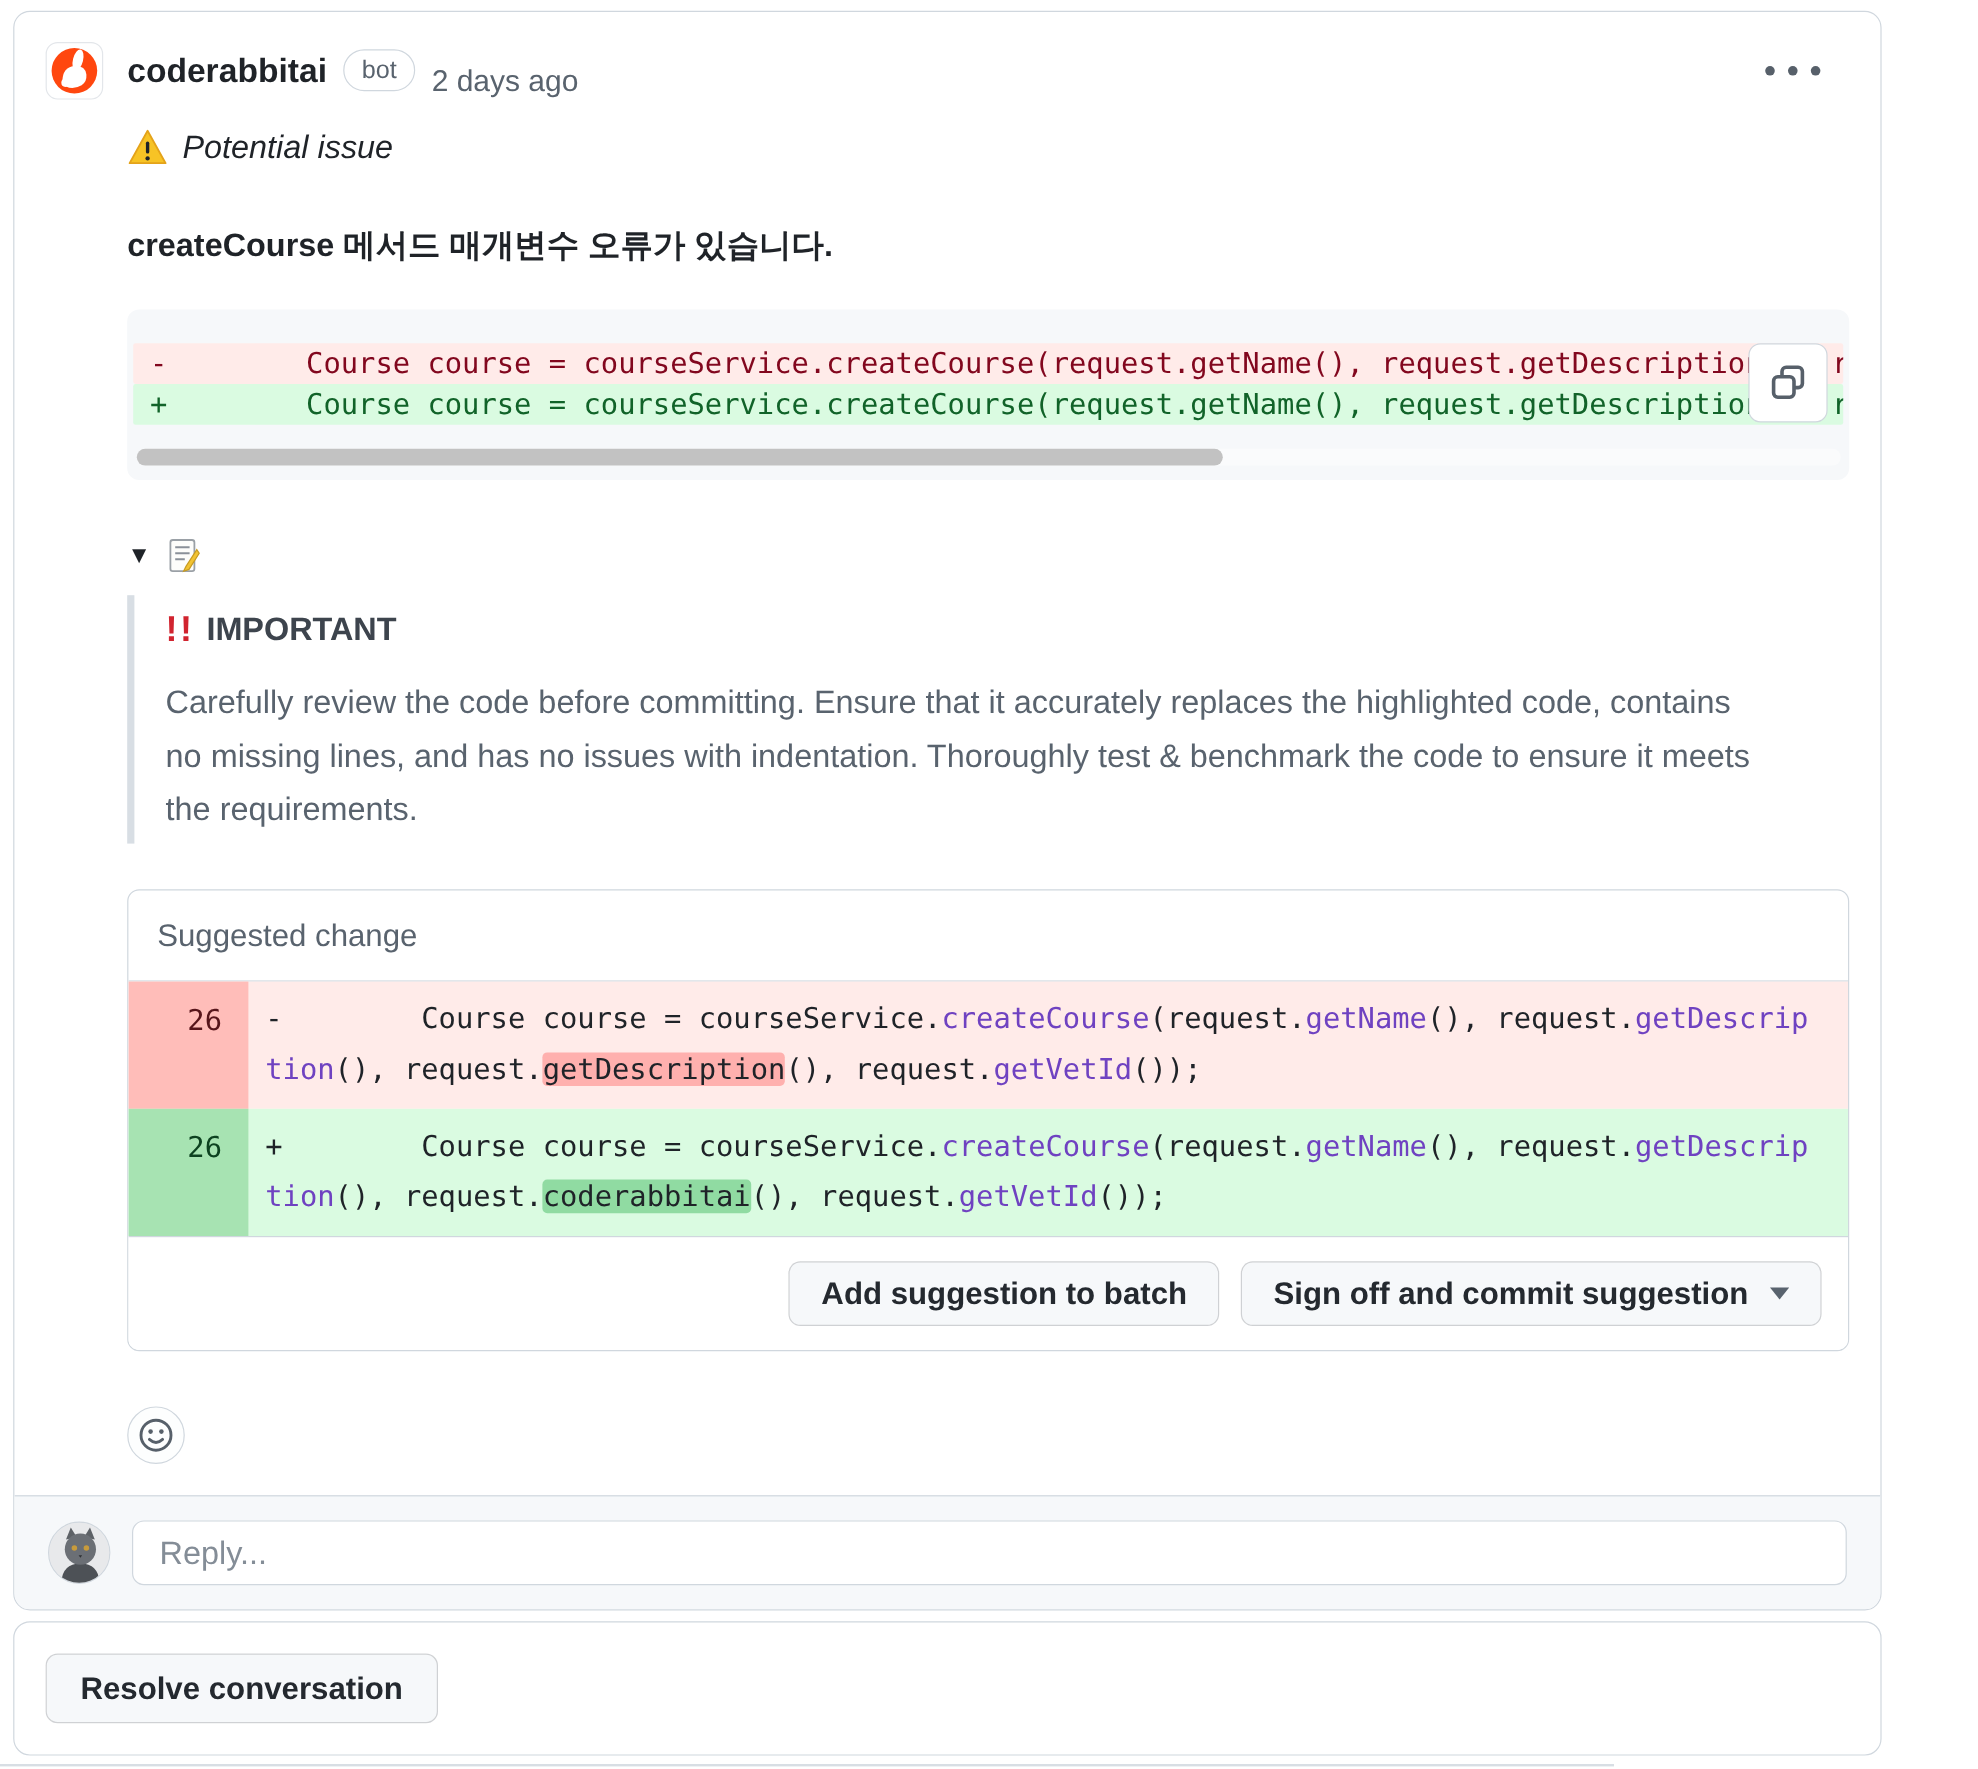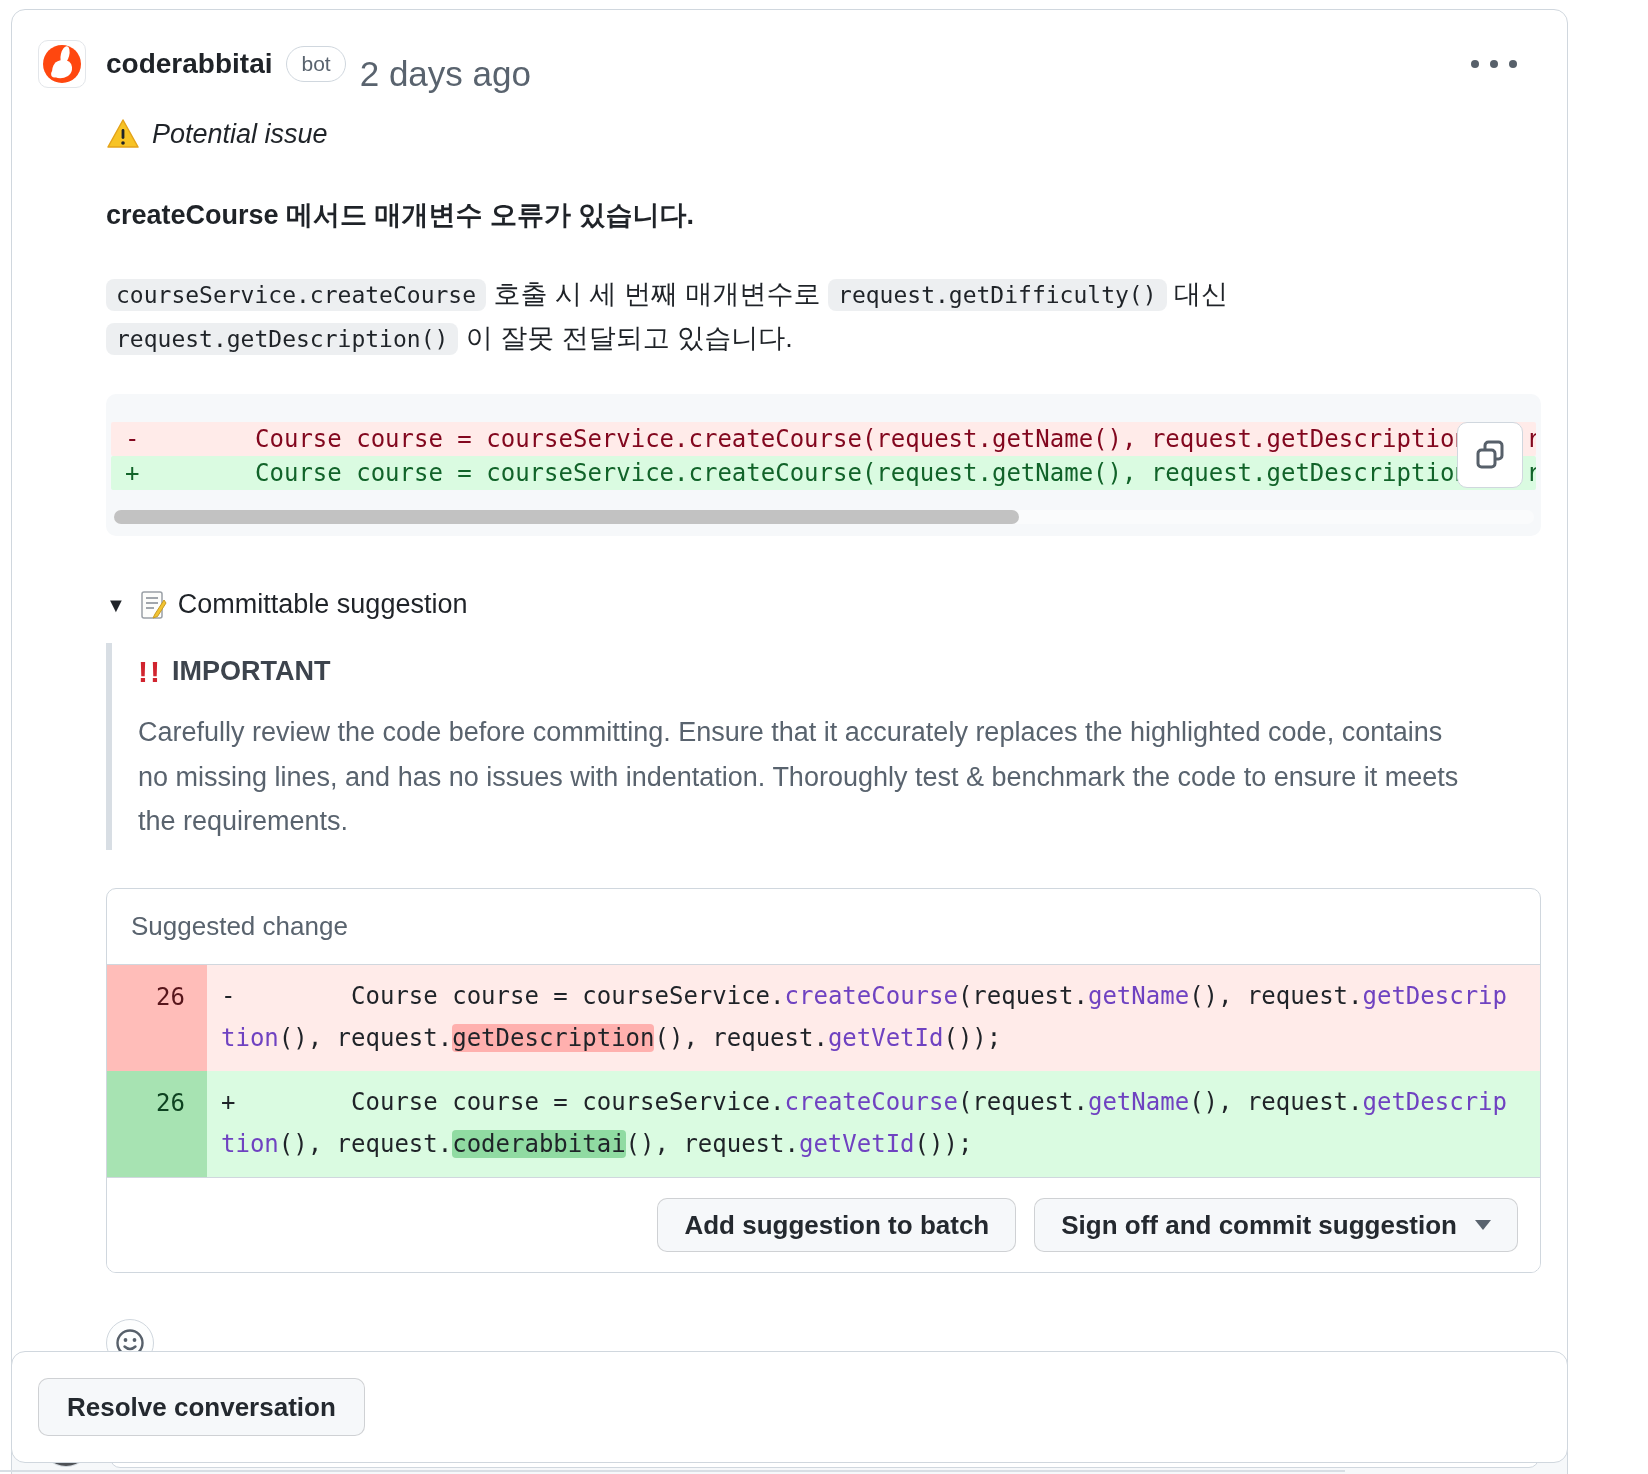--- a/index.html
+++ b/index.html
@@ -11,21 +11,21 @@
   .thread-card { position:absolute; left:11px; top:9px; width:1557px;
     border:1.5px solid #d0d7de; border-radius:14px; background:#fff; overflow:hidden; }
   .comment { padding:24px 28px 26px 26px; }
 
   .comment-header { display:flex; align-items:center; }
   .avatar-bot { width:48px; height:48px; border-radius:10px; border:1.5px solid #e3e6ea;
     background:#fff; display:flex; align-items:center; justify-content:center; flex:0 0 auto; }
   .author { font-size:28px; font-weight:bold; margin-left:20px; }
   .bot-badge { margin-left:14px; font-size:21px; color:#59636e; border:1.5px solid #d0d7de;
     border-radius:999px; padding:4px 14px; line-height:1.2; }
-  .timestamp { margin-left:14px; font-size:35px; color:#59636e;margin-top:20px; }
+  .timestamp { margin-left:14px; font-size:25px; color:#59636e;margin-top:20px; }
   .spacer { flex:1; }
   .kebab { display:flex; gap:11px; padding:8px 14px; cursor:pointer; margin-right:8px; }
   .kebab i { width:8px; height:8px; border-radius:50%; background:#57606a; display:block; }
 
   .comment-body { margin-left:68px; margin-top:20px; font-size:27px; line-height:1.5; }
 
   .issue-label { display:flex; align-items:center; gap:12px; font-style:italic; font-size:27px; }
   .heading { margin-top:40px; font-weight:bold; font-size:27px; }
 
   .para { margin-top:38px; font-size:27px; line-height:1.62; max-width:1420px; }
@@ -138,21 +138,20 @@
           <svg width="34" height="32" viewBox="0 0 34 32">
             <path d="M17 2 L32 29 L2 29 Z" fill="#f7c325" stroke="#e4a31a" stroke-width="1.5" stroke-linejoin="round"></path>
             <rect x="15.6" y="11" width="2.8" height="10" rx="1.4" fill="#1f2328"></rect>
             <circle cx="17" cy="25" r="1.8" fill="#1f2328"></circle>
           </svg>
           <span>Potential issue</span>
         </div>
 
         <div class="heading">createCourse 메서드 매개변수 오류가 있습니다.</div>
 
-        <div class="para"><span class="inline-code">courseService.createCourse</span><span> 호출 시 세 번째 매개변수로 </span><span class="inline-code">request.getDifficulty()</span><span> 대신 </span><span class="inline-code">request.getDescription()</span><span> 이 잘못 전달되고 있습니다.</span></div>
 
         <div class="code-block">
           <div class="code-line del">-        Course course = courseService.createCourse(request.getName(), request.getDescription(), request.getDescription(), request.getVetId());</div>
           <div class="code-line add">+        Course course = courseService.createCourse(request.getName(), request.getDescription(), request.getDifficulty(), request.getVetId());</div>
           <div class="hscroll">
             <div class="hscroll-thumb"></div>
           </div>
           <div class="copy-btn">
             <svg width="34" height="34" viewBox="0 0 34 34">
               <rect x="12" y="4" width="17" height="17" rx="3.5" fill="none" stroke="#57606a" stroke-width="3"></rect>
@@ -163,21 +162,20 @@
 
         <div class="suggestion-summary">
           <span class="summary-marker">▼</span>
           <svg width="30" height="30" viewBox="0 0 30 30">
             <rect x="4" y="2" width="20" height="26" rx="2" fill="#fdfdfb" stroke="#9aa0a6" stroke-width="1.5"></rect>
             <line x1="8" y1="8" x2="20" y2="8" stroke="#8a9099" stroke-width="1.6"></line>
             <line x1="8" y1="13" x2="20" y2="13" stroke="#8a9099" stroke-width="1.6"></line>
             <line x1="8" y1="18" x2="16" y2="18" stroke="#8a9099" stroke-width="1.6"></line>
             <path d="M26 10 L17 24 L15 28 L19.5 26.5 L28 13 Z" fill="#f2c331" stroke="#c79b22" stroke-width="1"></path>
           </svg>
-          <span>Committable suggestion</span>
         </div>
 
         <blockquote class="important">
           <div class="important-title">
             <span class="bangbang">!!</span>
             <span>IMPORTANT</span>
           </div>
           <div class="important-text">Carefully review the code before committing. Ensure that it accurately replaces the highlighted code, contains no missing lines, and has no issues with indentation. Thoroughly test &amp; benchmark the code to ensure it meets the requirements.</div>
         </blockquote>
 

